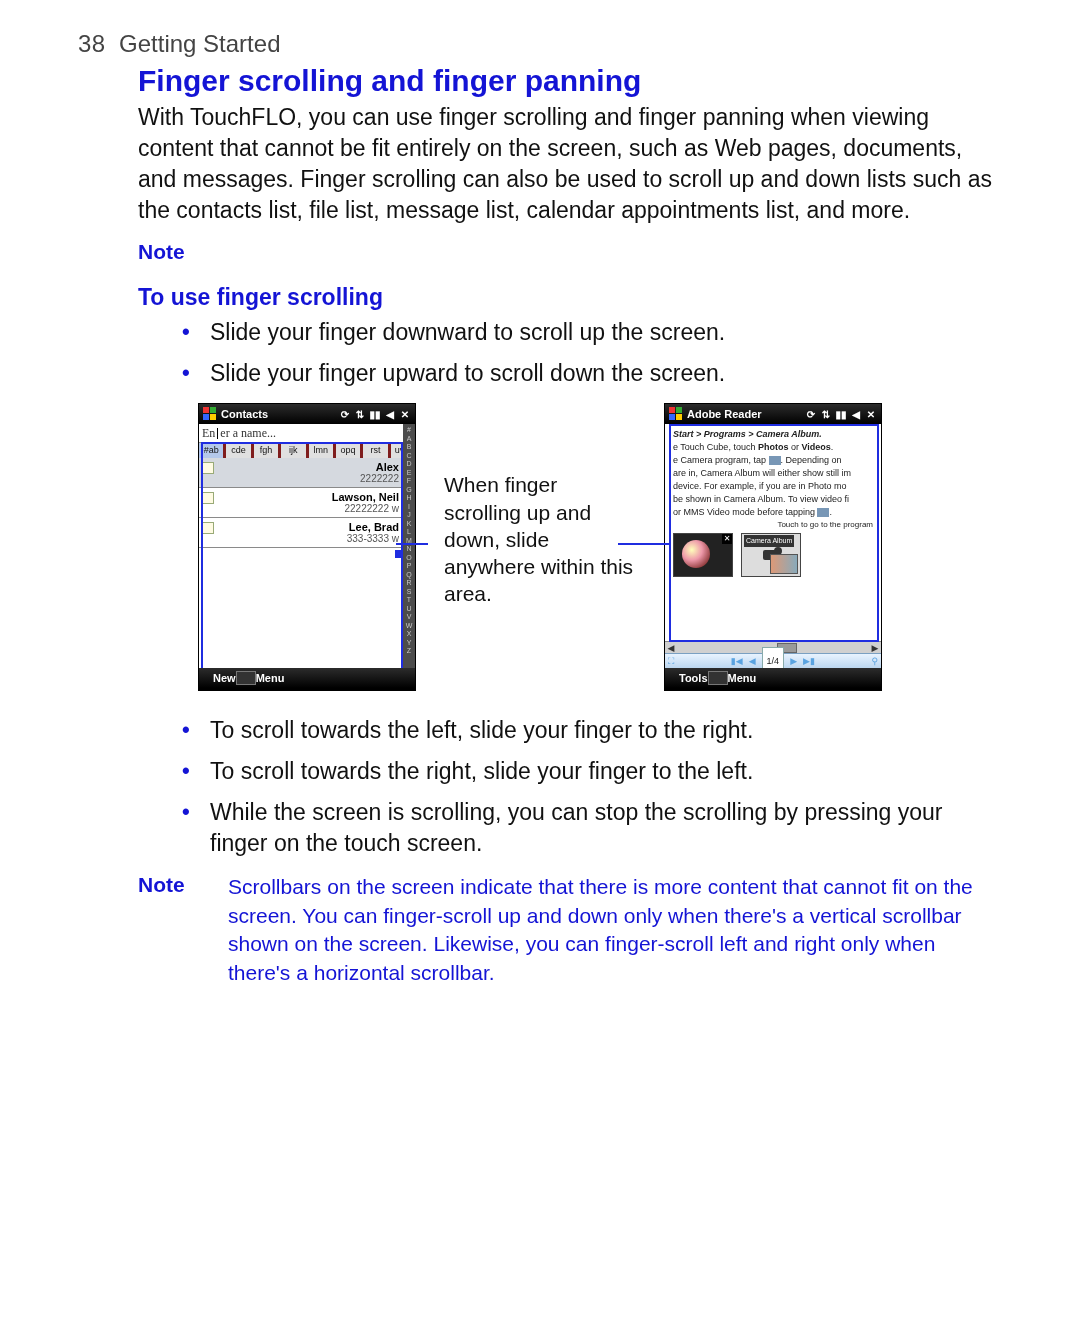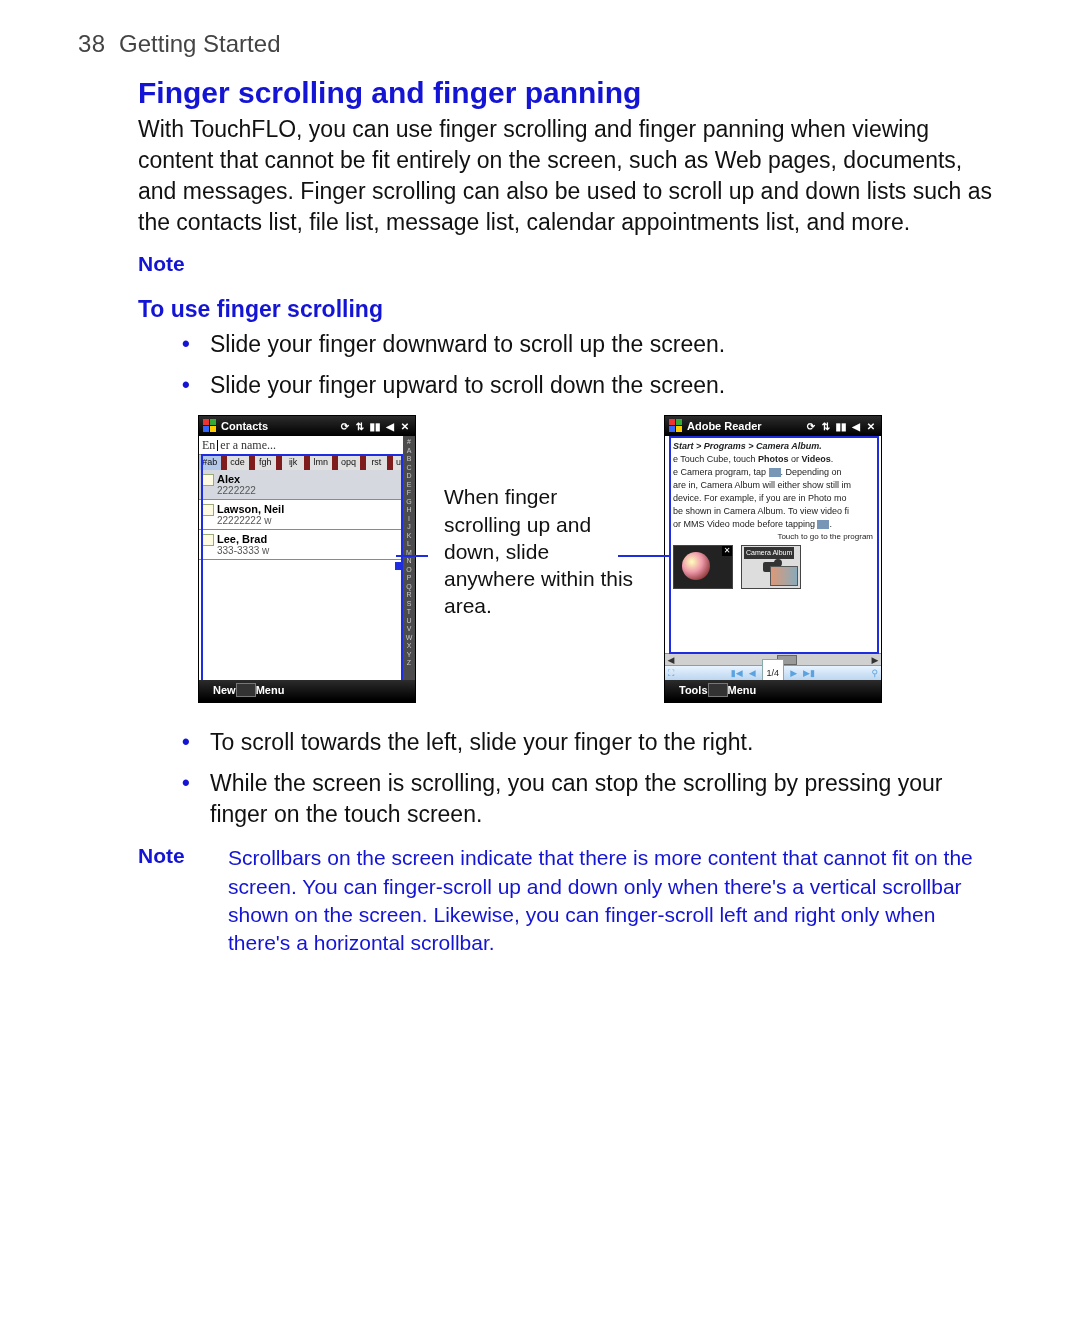--- a/index.html
+++ b/index.html
@@ -11,21 +11,21 @@
   .page {
     width: 1080px;
     height: 1327px;
     position: relative;
     box-sizing: border-box;
     padding: 30px 78px 0 78px;
   }
   .page-header {
     font-size: 24px;
     color: #444;
-    margin-bottom: 18px;
+    margin-bottom: 6px;
   }
   .page-header .num { letter-spacing: 0.5px; }
   .content {
     padding-left: 60px;
   }
   h1.section-title {
     color: #1414d5;
     font-size: 30px;
     font-weight: 700;
     margin: 0 0 4px 0;
@@ -161,37 +161,38 @@
   .alpha-row {
     display: flex;
     height: 16px;
     font-size: 9px;
     background: #e0e0e0;
     color: #111;
   }
   .alpha-row span {
     flex: 1;
     text-align: center;
-    border-right: 6px solid #7f1d1d;
+    border-right: 3px solid #7f1d1d;
     border-bottom: 1px solid #999;
     line-height: 15px;
   }
   .alpha-row span:last-child { border-right: none; }
   .tab-selected { background: #b4c8ea !important; }
   .contact-list {
     position: absolute;
     top: 34px; left: 0; right: 12px; bottom: 0;
     background: #fff;
   }
   .contact {
     border-bottom: 1px solid #8a8a8a;
-    padding: 3px 20px 3px 18px;
+    padding: 3px 4px 3px 18px;
     font-size: 11px;
     position: relative;
     background: #fff;
+    text-align: right;
   }
   .contact.sel { background: #d5d9df; }
   .contact .cname { font-weight: 700; color: #000; }
   .contact .cnum { font-size: 10px; color: #555; }
   .contact .cicon {
     position: absolute; left: 3px; top: 4px;
     width: 10px; height: 10px;
     border: 1px solid #9a7; background: #fffbe3;
   }
   .az-strip {
@@ -490,20 +491,21 @@
 
     </div>
 
     <div style="position:relative; height:0;">
       <div class="blue-line" style="top:-172px; left:258px; width:32px;"></div>
       <div class="blue-line" style="top:-172px; left:480px; width:52px;"></div>
     </div>
 
     <ul class="bullets">
       <li>To scroll towards the left, slide your finger to the right.</li>
+      <li>To scroll towards the right, slide your finger to the left.</li>
       <li>While the screen is scrolling, you can stop the scrolling by pressing your finger on the touch screen.</li>
     </ul>
 
     <div class="note-row">
       <div class="note-label">Note</div>
       <div class="note-text">Scrollbars on the screen indicate that there is more content that cannot fit on the screen. You can finger-scroll up and down only when there's a vertical scrollbar shown on the screen. Likewise, you can finger-scroll left and right only when there's a horizontal scrollbar.</div>
     </div>
 
   </div>
 </div>

